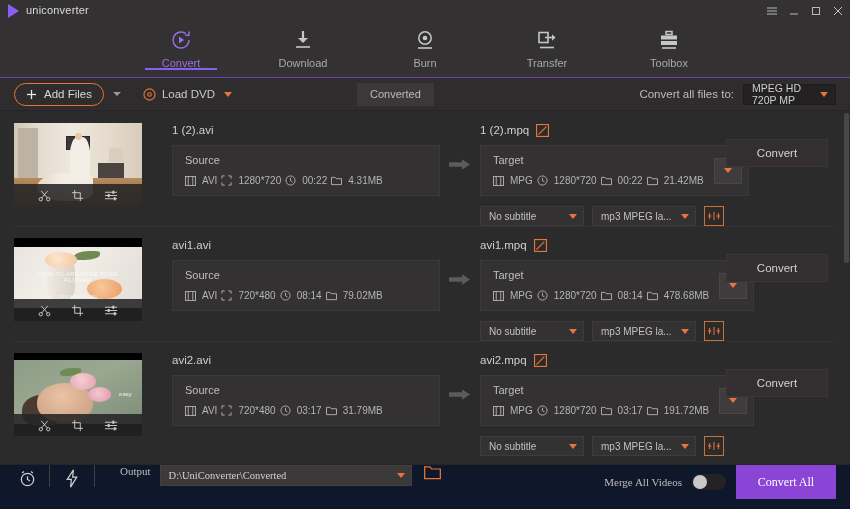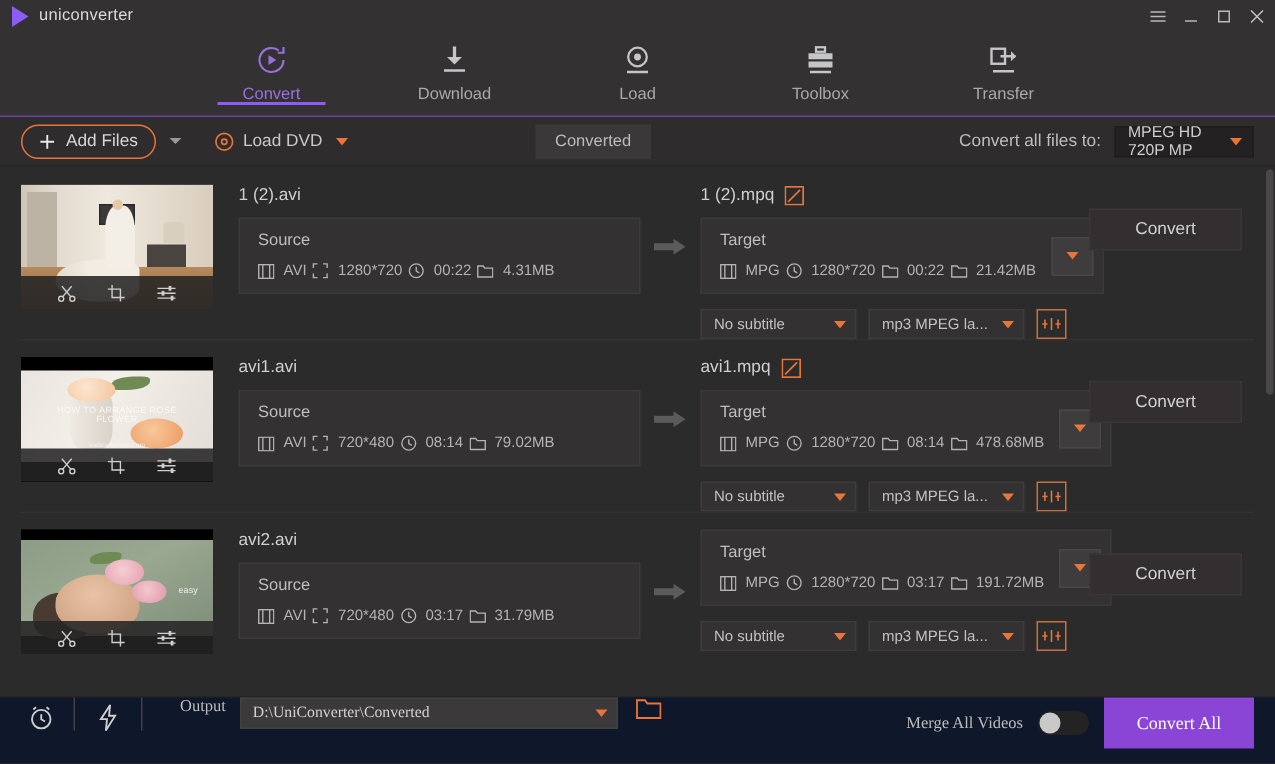--- a/index.html
+++ b/index.html
@@ -126,21 +126,21 @@
       background:#4a3b32; border-radius: 50% 20% 30% 40%; }
   .pic-face .fr1 { position:absolute; left:44%; top:20%; width:20%; height:26%;
       background: radial-gradient(circle at 45% 40%, #f6cdd4, #e2a0ae); border-radius:50%; }
   .pic-face .fr2 { position:absolute; left:58%; top:42%; width:18%; height:23%;
       background: radial-gradient(circle at 45% 40%, #f4c7cf, #dd97a6); border-radius:50%; }
   .pic-face .fl { position:absolute; left:36%; top:12%; width:16%; height:13%;
       background:#6f8a55; border-radius: 60% 20% 60% 20%; }
   .pic-face .wm { position:absolute; right:8%; top:48%; font-size:6px; color:rgba(255,255,255,.85); }
 
   
-  .col-src { flex: 0 0 268px; margin-left: 17px; }
+  .col-src { flex: 0 0 268px; margin-left: 30px; }
   .fname { font-size: 11.5px; color: #cfcfcf; margin-bottom: 8px; height: 14px; display:flex; align-items:center; gap:7px;}
   .panel { background: #333132; border: 1px solid #3b393a; padding: 8px 10px 9px 12px; position: relative; }
   .panel-title { font-size: 11px; color: #bfbfbf; margin-bottom: 9px; }
   .meta { display: flex; align-items: center; gap: 4px; }
   .mi { display: flex; align-items: center; gap: 6px; font-size: 10px; color: #b4b4b4; white-space: nowrap; }
 
   .arrow-col { flex: 0 0 40px; display:flex; align-items:center; justify-content:center; height: 83px; }
 
   .col-tgt { flex: 0 0 268px; }
   .panel.tgt { padding-right: 44px; }
@@ -261,43 +261,43 @@
       <div class="nlabel">Download</div>
     </div>
     <div class="navitem">
       <div class="nicon">
         <svg width="24" height="24" viewBox="0 0 24 24">
           <circle cx="12" cy="10" r="6.2" fill="none" stroke="#c6c6c8" stroke-width="1.5"></circle>
           <circle cx="12" cy="10" r="2.3" fill="#c6c6c8"></circle>
           <line x1="5" y1="20" x2="19" y2="20" stroke="#c6c6c8" stroke-width="1.6"></line>
         </svg>
       </div>
-      <div class="nlabel">Load</div>
+      <div class="nlabel">Burn</div>
+    </div>
+    <div class="navitem">
+      <div class="nicon">
+        <svg width="24" height="24" viewBox="0 0 24 24">
+          <rect x="4" y="4.5" width="9" height="10" fill="none" stroke="#c6c6c8" stroke-width="1.6"></rect>
+          <line x1="10" y1="9.5" x2="20" y2="9.5" stroke="#c6c6c8" stroke-width="1.6"></line>
+          <path d="M17 6.2l3.4 3.3L17 12.8z" fill="#c6c6c8"></path>
+          <line x1="5" y1="19.5" x2="19" y2="19.5" stroke="#c6c6c8" stroke-width="1.6"></line>
+        </svg>
+      </div>
+      <div class="nlabel">Transfer</div>
     </div>
     <div class="navitem">
       <div class="nicon">
         <svg width="24" height="24" viewBox="0 0 24 24">
           <rect x="9" y="3.5" width="6" height="3" fill="none" stroke="#c6c6c8" stroke-width="1.5"></rect>
           <rect x="4" y="7.5" width="16" height="4" fill="#c6c6c8"></rect>
           <rect x="4" y="13" width="16" height="4" fill="#c6c6c8"></rect>
           <line x1="5" y1="20" x2="19" y2="20" stroke="#c6c6c8" stroke-width="1.6"></line>
         </svg>
       </div>
       <div class="nlabel">Toolbox</div>
-    </div>
-    <div class="navitem">
-      <div class="nicon">
-        <svg width="24" height="24" viewBox="0 0 24 24">
-          <rect x="4" y="4.5" width="9" height="10" fill="none" stroke="#c6c6c8" stroke-width="1.6"></rect>
-          <line x1="10" y1="9.5" x2="20" y2="9.5" stroke="#c6c6c8" stroke-width="1.6"></line>
-          <path d="M17 6.2l3.4 3.3L17 12.8z" fill="#c6c6c8"></path>
-          <line x1="5" y1="19.5" x2="19" y2="19.5" stroke="#c6c6c8" stroke-width="1.6"></line>
-        </svg>
-      </div>
-      <div class="nlabel">Transfer</div>
     </div>
   </div>
 
   <div class="toolbar">
     <div class="addfiles">
       <svg width="11" height="11" viewBox="0 0 12 12">
           <g stroke="#e8e8e8" stroke-width="1.4">
             <line x1="6" y1="1" x2="6" y2="11"></line>
             <line x1="1" y1="6" x2="11" y2="6"></line>
           </g>
@@ -753,20 +753,30 @@
         </div>
       </div>
 
       <div class="arrow-col">
         <svg width="22" height="13" viewBox="0 0 22 13">
             <path d="M0 4.2h13V1.2L21 6.5 13 11.8V8.8H0z" fill="#5c5a5b"></path>
           </svg>
       </div>
 
       <div class="col-tgt">
+        <div class="fname">
+          <span>avi2.mpq</span>
+          <span class="editicon">
+            <svg width="13" height="13" viewBox="0 0 14 14">
+                <rect x="0.6" y="0.6" width="12.8" height="12.8" fill="none" stroke="#e8753a" stroke-width="1.2"></rect>
+                <path d="M2.5 11.5L11 3l-8.5 8.5z" fill="#e8753a"></path>
+                <path d="M2.6 11.4L11.2 2.8" stroke="#e8753a" stroke-width="1.2"></path>
+              </svg>
+          </span>
+        </div>
         <div class="panel tgt">
           <div class="panel-title">Target</div>
           <div class="meta">
             <span class="mi">
               <svg width="11" height="10" viewBox="0 0 12 11">
                   <rect x="0.5" y="0.5" width="11" height="10" fill="none" stroke="#b4b4b4"></rect>
                   <line x1="3.5" y1="0.5" x2="3.5" y2="10.5" stroke="#b4b4b4"></line>
                   <line x1="8.5" y1="0.5" x2="8.5" y2="10.5" stroke="#b4b4b4"></line>
                 </svg>
               <span>MPG</span>

